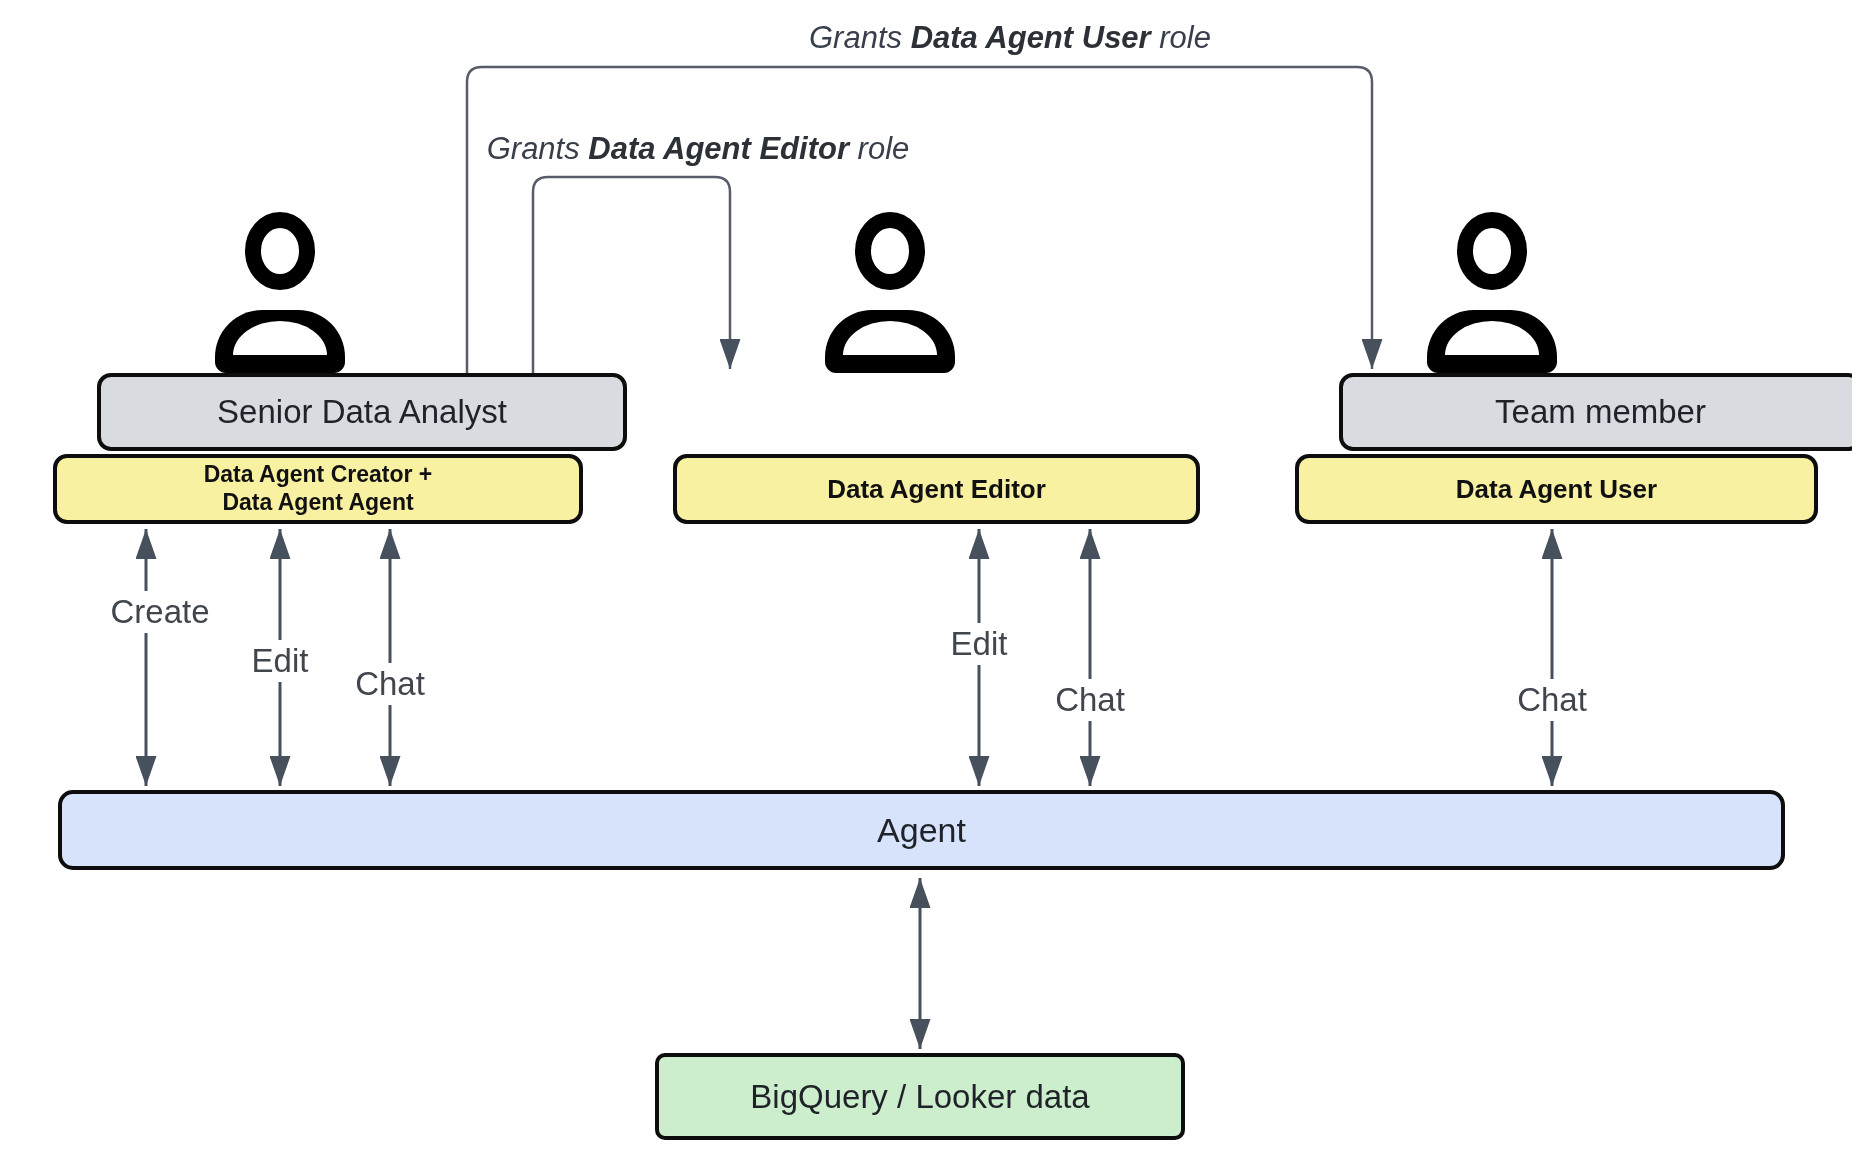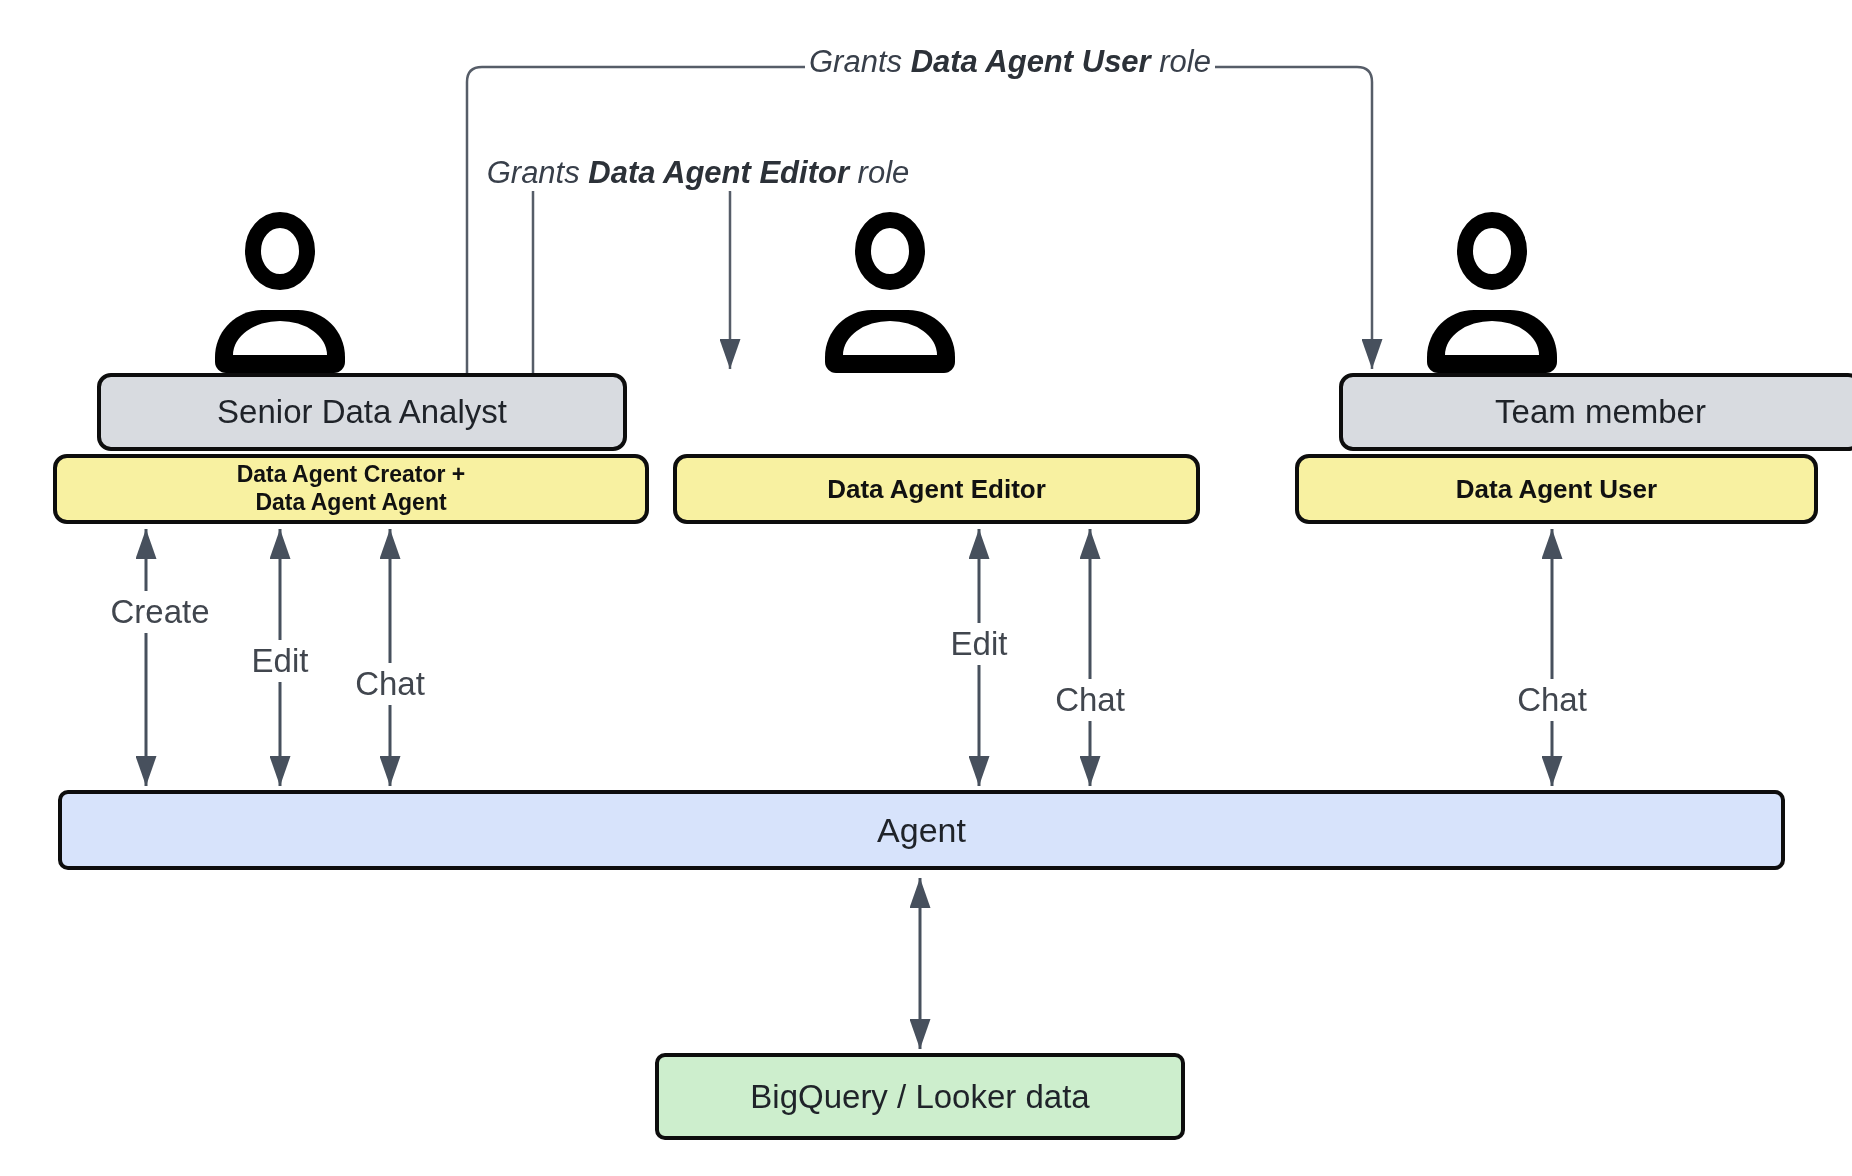--- a/index.html
+++ b/index.html
@@ -10,37 +10,37 @@
   svg.overlay{position:absolute;left:0;top:0;z-index:1;}
   .pill{
     position:absolute;box-sizing:border-box;border:4px solid #0d0d0d;border-radius:14px;
     display:flex;align-items:center;justify-content:center;text-align:center;z-index:3;
   }
   .pill.gray{background:#d8dbe0;font-size:33px;color:#1f2329;margin-left:44px;}
   .pill.yellow{background:#f8f1a1;font-weight:bold;color:#111;}
   .pill.yellow.single{font-size:26px;}
   .pill.yellow.double{font-size:23px;line-height:1.2;flex-direction:column;}
   .bar{
-    position:absolute;box-sizing:border-box;border:4px solid #0d0d0d;border-radius:10px;
+    position:absolute;box-sizing:border-box;border:4px solid #0d0d0d;border-radius:15px;
     background:#d7e3fb;display:flex;align-items:center;justify-content:center;
     font-size:34px;color:#1f2329;z-index:3;
   }
   .db{
     position:absolute;box-sizing:border-box;border:4px solid #0d0d0d;border-radius:10px;
     background:#cdeecd;display:flex;align-items:center;justify-content:center;
     font-size:33px;color:#1f2329;z-index:3;
   }
   .person{position:absolute;z-index:2;}
   .actionlabel{
     position:absolute;transform:translate(-50%,-50%);background:#ffffff;
     padding:2px 8px;font-size:33px;color:#41464e;white-space:nowrap;z-index:4;
   }
   .grantlabel{
     position:absolute;transform:translate(-50%,-50%);font-size:31px;font-style:italic;
-    color:#383f4a;white-space:nowrap;z-index:4;background:#ffffff;padding:0 4px;margin-top:24px;
+    color:#383f4a;white-space:nowrap;z-index:4;background:#ffffff;padding:0 4px;
   }
   .grantlabel b{color:#2c3138;}
 </style>
 </head>
 <body>
 
 <div class="canvas">
 
   <svg class="overlay" width="1852" height="1176" viewBox="0 0 1852 1176">
     <defs>
@@ -81,21 +81,21 @@
   </svg>
   <svg class="person" style="left:1412px;top:205px" width="160" height="170" viewBox="0 0 160 170">
     <ellipse cx="80" cy="46" rx="27" ry="31" fill="#ffffff" stroke="#000000" stroke-width="16"></ellipse>
     <path fill="#000000" d="M15,157 L15,152 C15,126 36,105 62,105 L98,105 C124,105 145,126 145,152 L145,157 C145,163 140,168 134,168 L26,168 C20,168 15,163 15,157 Z"></path>
     <path fill="#ffffff" d="M33,150 A47,34 0 0 1 127,150 Z"></path>
   </svg>
 
   <div class="pill gray" style="left:53px;top:373px;width:530px;height:78px">
     <span>Senior Data Analyst</span>
   </div>
-  <div class="pill yellow double" style="left:53px;top:454px;width:596px;height:70px">
+  <div class="pill yellow double" style="left:53px;top:454px;width:530px;height:70px">
     <span>Data Agent Creator +</span>
     <span>Data Agent Agent</span>
   </div>
 
   <div class="pill yellow single" style="left:673px;top:454px;width:527px;height:70px">
     <span>Data Agent Editor</span>
   </div>
 
   <div class="pill gray" style="left:1295px;top:373px;width:523px;height:78px">
     <span>Team member</span>

